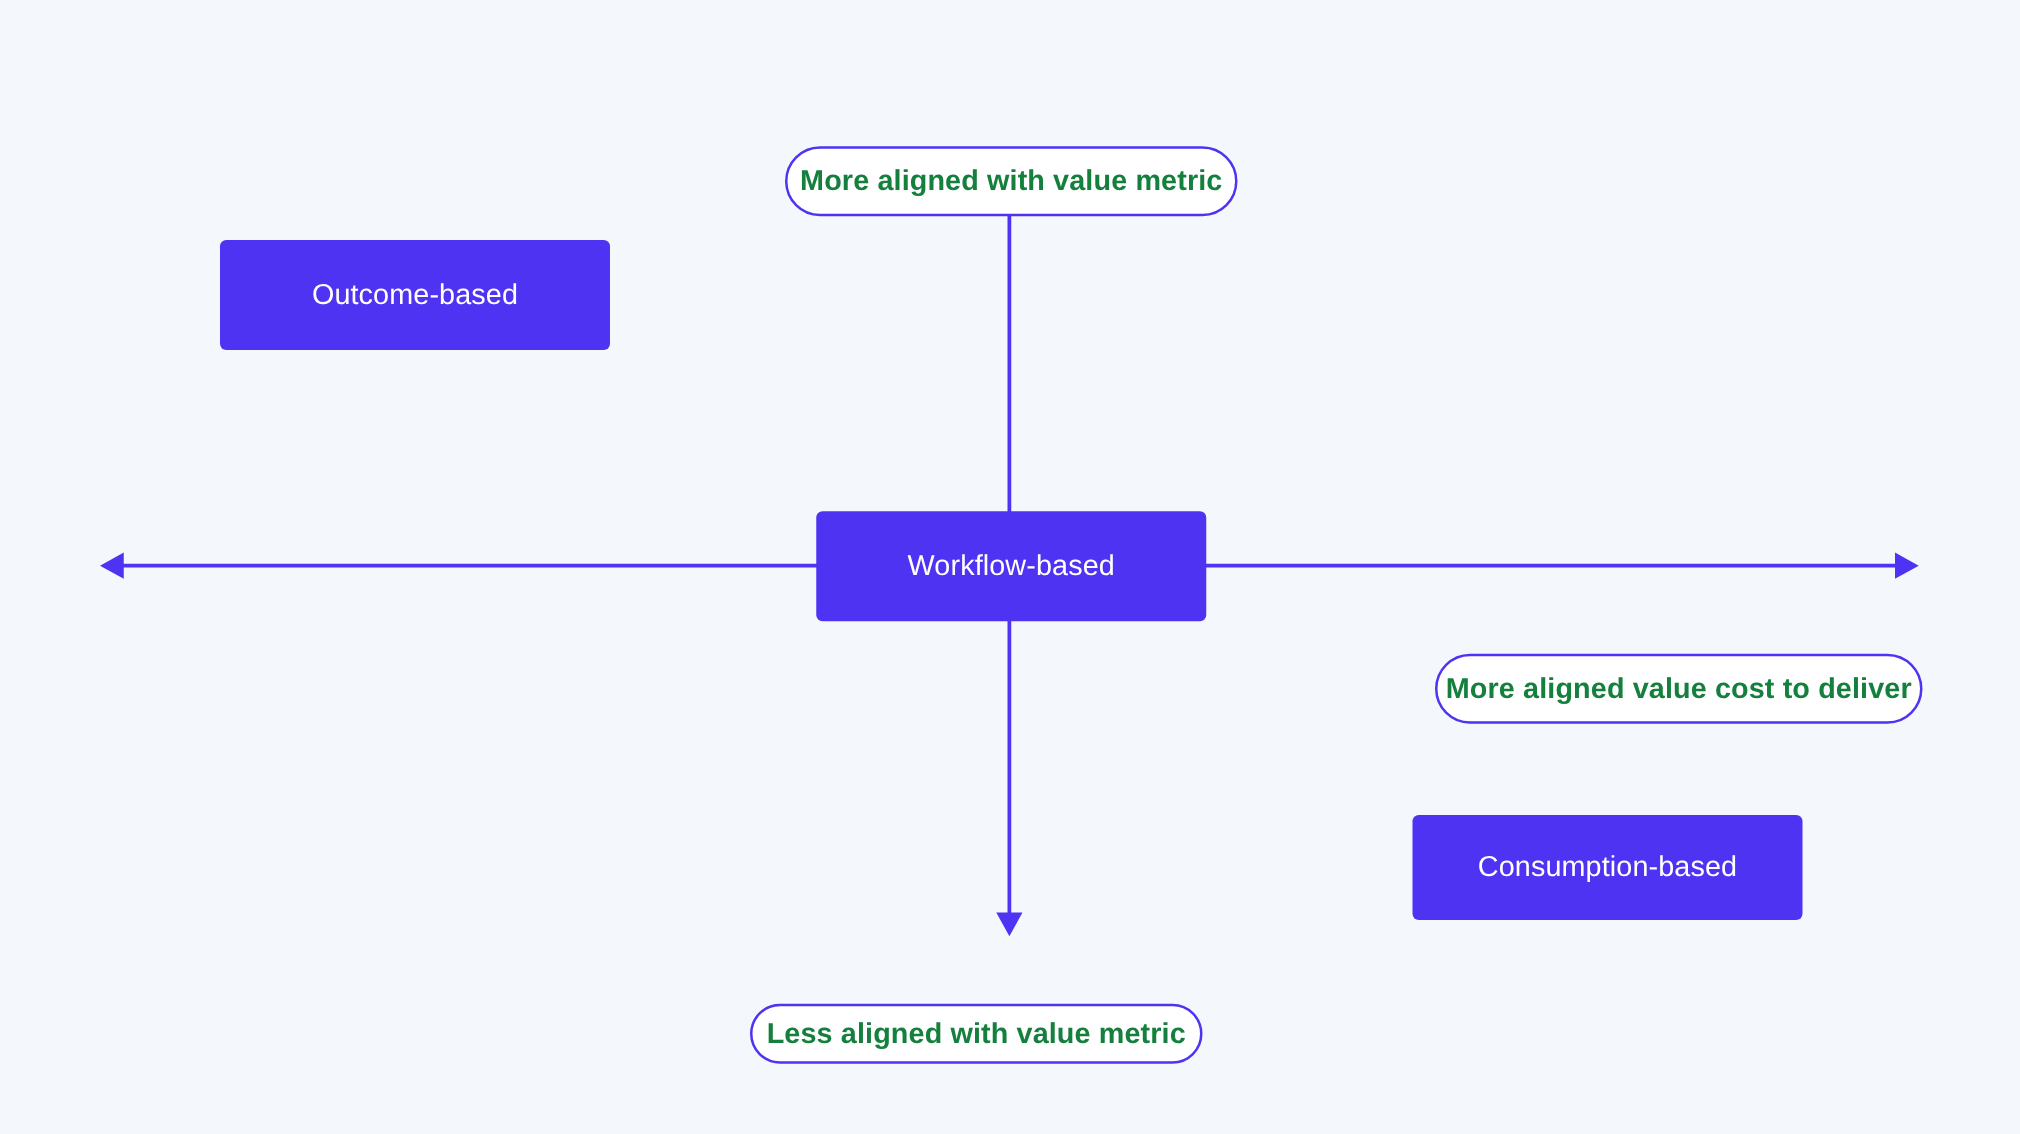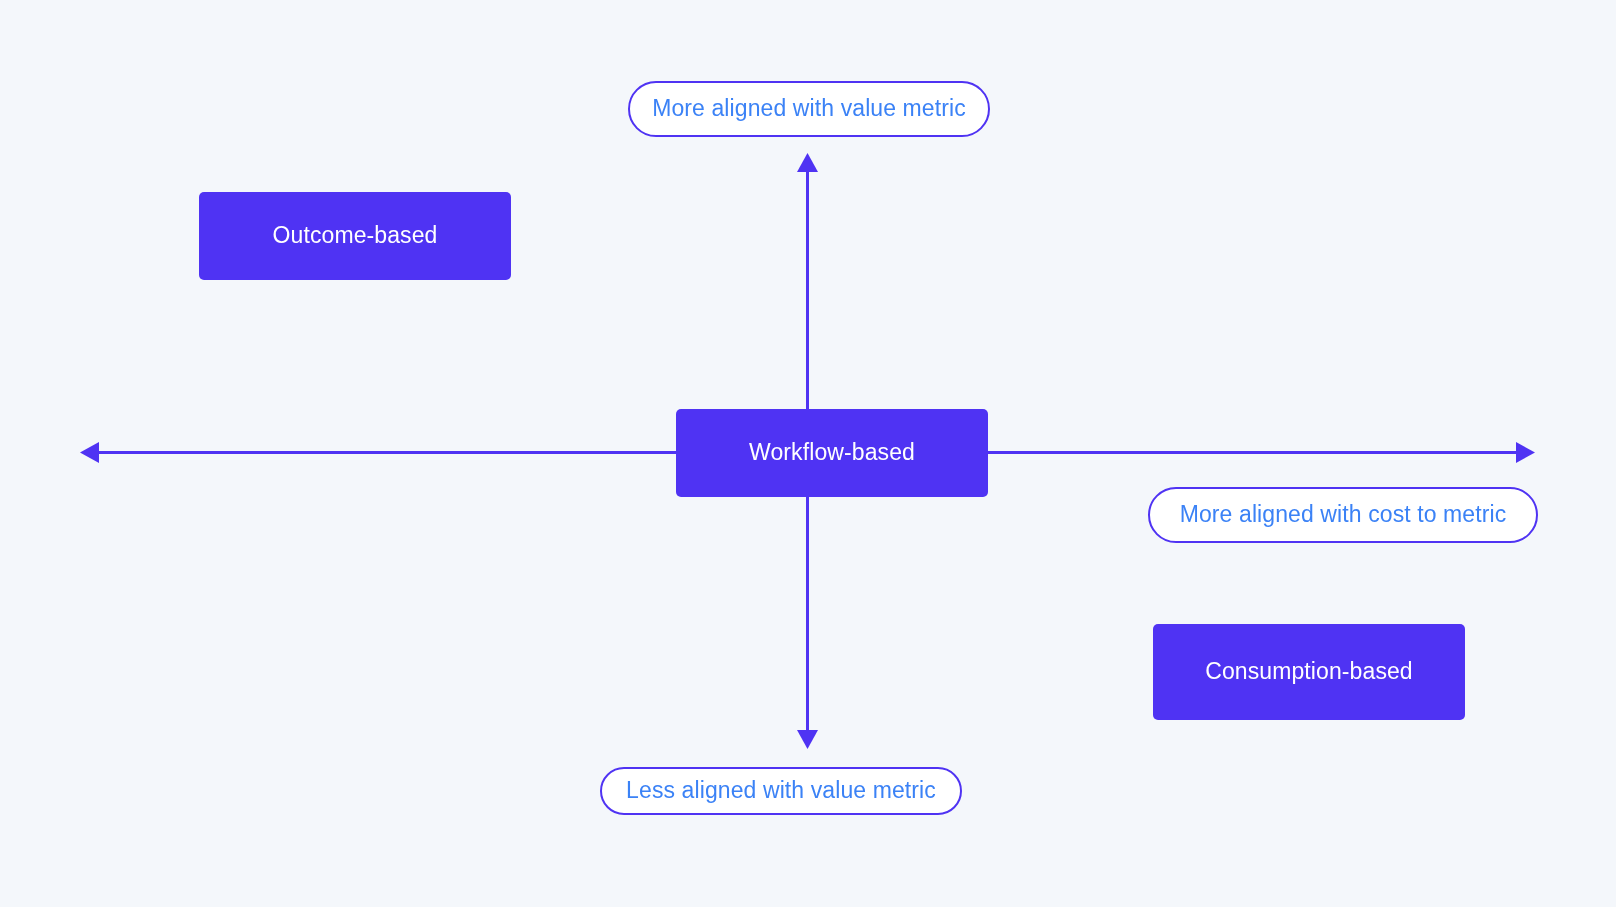--- a/index.html
+++ b/index.html
@@ -37,62 +37,62 @@
     border-radius: 5px;
     display: flex;
     align-items: center;
     justify-content: center;
     color: #ffffff;
     font-size: 23px;
     font-weight: 400;
     letter-spacing: 0.1px;
     line-height: 1.2;
     white-space: nowrap;
-    margin-left: 23px;
   }
   #box-outcome {
     left: 176px;
     top: 192px;
     width: 312px;
     height: 88px;
   }
   #box-workflow {
     left: 653px;
     top: 409px;
     width: 312px;
     height: 88px;
     z-index: 3;
     text-align: right;
   }
   #box-consumption {
     left: 1130px;
-    top: 624px;
+    top: 652px;
     width: 312px;
-    height: 96px;
+    height: 84px;
     text-align: right;
   }
 
   
   .pill {
     position: absolute;
     box-sizing: border-box;
     background: #ffffff;
     border: 2px solid #4f33f3;
     border-radius: 999px;
     display: flex;
     align-items: center;
     justify-content: center;
-    color: #3b82f6;
+    color: #15803d;
     font-size: 23px;
-    font-weight: 400;
+    font-weight: 700;
     letter-spacing: 0.1px;
     line-height: 1.2;
     white-space: nowrap;
     padding: 0 30px;
     z-index: 4;
+    margin-top: 36px;
   }
   #pill-top {
     left: 628px;
     top: 81px;
     width: 362px;
     height: 56px;
   }
   #pill-bottom {
     left: 600px;
     top: 767px;
@@ -128,21 +128,21 @@
     <polygon points="1535,452.5 1516,442 1516,463" fill="#4f33f3"></polygon>
 
     <polygon points="807.5,153 797,172 818,172" fill="#4f33f3"></polygon>
 
     <polygon points="807.5,749 797,730 818,730" fill="#4f33f3"></polygon>
   </svg>
 
   <div class="pill" id="pill-top">More aligned with value metric</div>
 
 
-  <div class="pill" id="pill-right">More aligned with cost to metric</div>
+  <div class="pill" id="pill-right">More aligned value cost to deliver</div>
 
   <div class="pill" id="pill-bottom">Less aligned with value metric</div>
 
   <div class="model-box" id="box-outcome">Outcome-based</div>
 
   <div class="model-box" id="box-workflow">Workflow-based</div>
 
   <div class="model-box" id="box-consumption">Consumption-based</div>
 
 </div>

